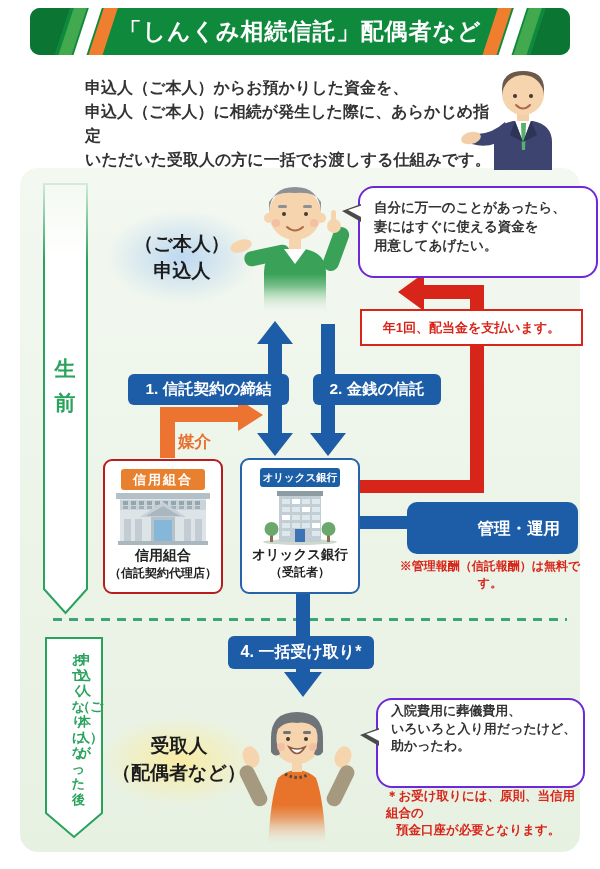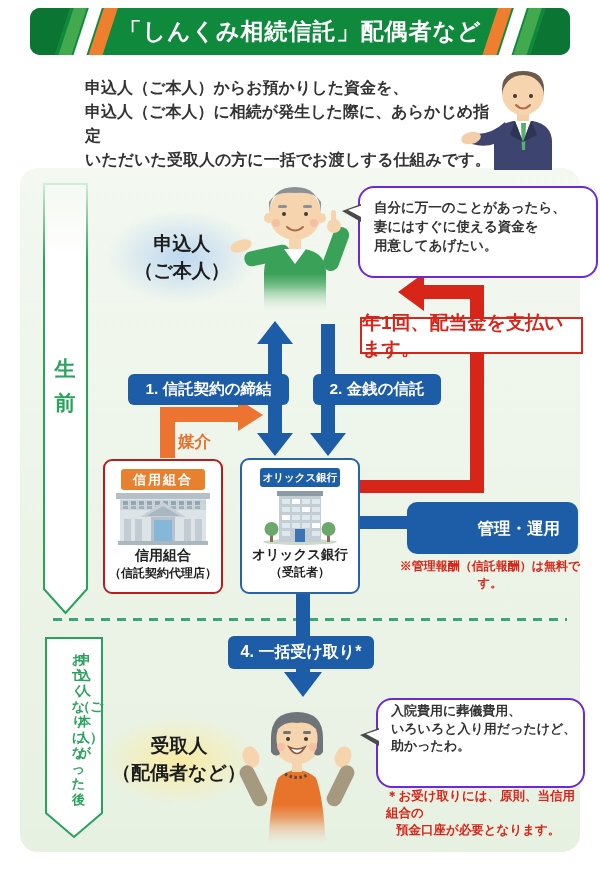--- a/index.html
+++ b/index.html
@@ -112,22 +112,22 @@
   <div class="panel"></div>
 
   <svg class="ribbon-svg fade-top" style="left:43px;top:183px;z-index:2;" width="45" height="432" viewBox="0 0 45 432">
     <polygon points="1,1 44,1 44,406 22.5,430 1,406" fill="#ffffff" stroke="#28a35c" stroke-width="2"></polygon>
   </svg>
   <div class="vcol" style="left:53px;top:352px;width:24px;font-size:21px;line-height:34px;z-index:3;font-family:Liberation Serif, serif;">生前</div>
 
   <div class="glow" style="left:106px;top:210px;width:152px;height:94px;
        background:radial-gradient(closest-side,rgba(186,214,240,.95),rgba(186,214,240,0));"></div>
   <div class="actor-label" style="left:106px;top:230px;width:152px;">
+    <div>（ご本人）</div>
     <div>申込人</div>
-    <div>（ご本人）</div>
   </div>
 
   <svg class="illu fade-bottom" style="left:228px;top:176px;" width="134" height="140" viewBox="0 0 134 140">
     <defs>
       <linearGradient id="fadeGreen" x1="0" y1="0" x2="0" y2="1">
         <stop offset="0.55" stop-color="#3aa258"></stop>
           <stop offset="1" stop-color="#dff0de"></stop>
       </linearGradient>
     </defs>
     <rect x="100" y="50" width="16" height="46" rx="8" fill="#3aa258" transform="rotate(20 108 73)"></rect>
@@ -157,21 +157,21 @@
     <div class="tail-i" style="top:17px;"></div>
     <div>自分に万一のことがあったら、</div>
     <div>妻にはすぐに使える資金を</div>
     <div>用意してあげたい。</div>
   </div>
 
   <div class="tri" style="left:398px;top:273px;border-top:19px solid transparent;border-bottom:19px solid transparent;border-right:26px solid #d8251a;"></div>
   <div class="red-shaft" style="left:420px;top:285px;width:64px;height:14px;"></div>
   <div class="red-shaft" style="left:470px;top:285px;width:14px;height:208px;"></div>
   <div class="red-shaft" style="left:356px;top:480px;width:128px;height:13px;"></div>
-  <div class="red-note" style="left:360px;top:317px;width:219px;height:33px;font-size:19px;">年1回、配当金を支払います。</div>
+  <div class="red-note" style="left:360px;top:309px;width:219px;height:33px;font-size:13px;">年1回、配当金を支払います。</div>
 
   <div class="tri" style="left:257px;top:321px;border-left:18px solid transparent;border-right:18px solid transparent;border-bottom:23px solid #1d5ca6;"></div>
   <div class="shaft" style="left:268px;top:342px;width:14px;height:93px;"></div>
   <div class="tri" style="left:257px;top:433px;border-left:18px solid transparent;border-right:18px solid transparent;border-top:23px solid #1d5ca6;"></div>
   <div class="shaft" style="left:321px;top:324px;width:14px;height:111px;"></div>
   <div class="tri" style="left:310px;top:433px;border-left:18px solid transparent;border-right:18px solid transparent;border-top:23px solid #1d5ca6;"></div>
 
   <div class="blue-box" style="left:128px;top:374px;width:161px;height:31px;font-size:15.5px;">1. 信託契約の締結</div>
   <div class="blue-box" style="left:313px;top:374px;width:128px;height:31px;font-size:15.5px;">2. 金銭の信託</div>
 

